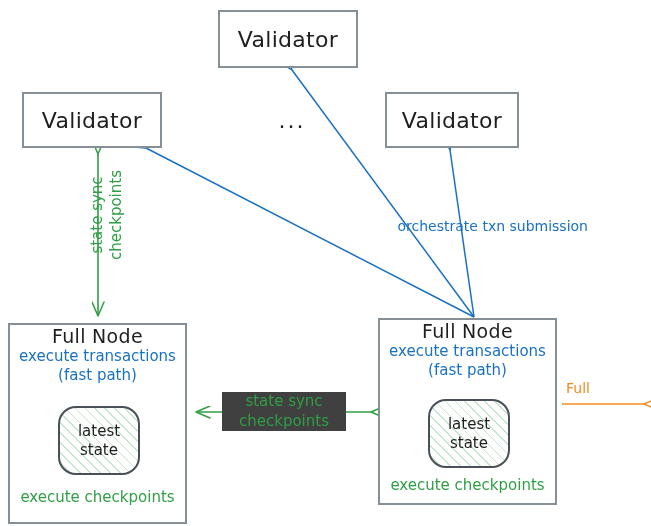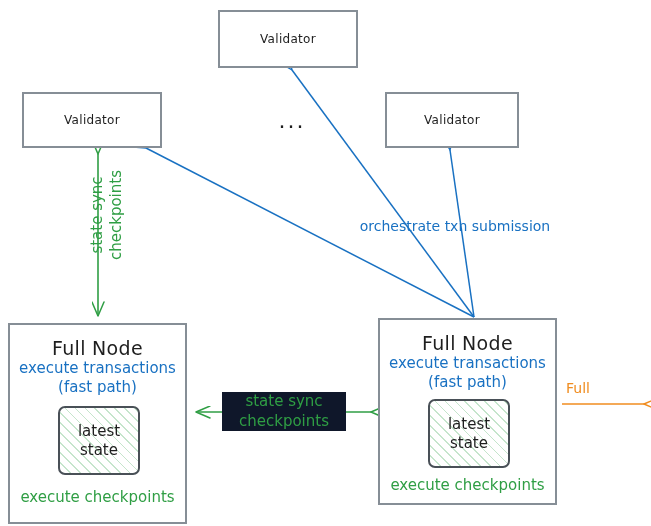--- a/index.html
+++ b/index.html
@@ -31,34 +31,34 @@
     border: 2px solid #868e96;
     background: #ffffff;
   }
   .validator-box {
     display: flex;
     align-items: center;
     justify-content: center;
   }
   .validator-label {
     font-family: "DejaVu Sans", sans-serif;
-    font-size: 12px;
+    font-size: 22px;
     color: #1e1e1e;
     letter-spacing: 0.3px;
   }
   .fullnode-box {
     display: flex;
     flex-direction: column;
     align-items: center;
   }
   .fullnode-title {
     font-family: "DejaVu Sans", sans-serif;
     font-size: 19px;
     color: #1e1e1e;
-    margin-top: 12px;
+    margin-top: 0;
     letter-spacing: 0.3px;
   }
   .fullnode-blue {
     font-family: "DejaVu Sans", sans-serif;
     font-size: 15px;
     color: #1971c2;
     text-align: center;
     line-height: 1.25;
     white-space: pre-line;
   }
@@ -68,21 +68,21 @@
     color: #2f9e44;
     text-align: center;
     position: absolute;
     left: 0;
     right: 0;
   }
   .inner-state {
     position: absolute;
     box-sizing: border-box;
     border: 2px solid #495057;
-    border-radius: 7px;
+    border-radius: 18px;
     background-color: #ffffff;
     background-image: repeating-linear-gradient(
       45deg,
       rgba(64,169,86,0.30) 0px,
       rgba(64,169,86,0.30) 1.2px,
       rgba(255,255,255,0) 1.2px,
       rgba(255,255,255,0) 7px
     );
     display: flex;
     flex-direction: column;
@@ -170,23 +170,23 @@
 
   <div class="node-box validator-box" style="left:385px; top:92px; width:134px; height:56px;">
     <span class="validator-label">Validator</span>
   </div>
 
   <div class="free-label lbl-dots" style="left:272px; top:108px; width:40px;">...</div>
 
   <div class="vert-label" style="left:88px; top:285px; width:140px;">state sync
 checkpoints</div>
 
-  <div class="free-label lbl-blue" style="left:345px; top:218px; width:220px; text-align:center;">orchestrate txn submission</div>
-
-  <div class="free-label lbl-green" style="left:222px; top:392px; width:124px; background:#0f172a;">state sync
+  <div class="free-label lbl-blue" style="left:368px; top:218px; width:220px; text-align:right;">orchestrate txn submission</div>
+
+  <div class="free-label lbl-green" style="left:222px; top:392px; width:124px; background:#404040;">state sync
 checkpoints</div>
 
   <div class="free-label lbl-orange" style="left:566px; top:380px; width:50px; text-align:left;">Full</div>
 
   <div class="node-box fullnode-box" style="left:8px; top:323px; width:179px; height:201px;">
     <div class="fullnode-title">Full Node</div>
     <div class="fullnode-blue">execute transactions
 (fast path)</div>
     <div class="inner-state" style="left:48px; top:81px; width:82px; height:69px;">latest
 state</div>

